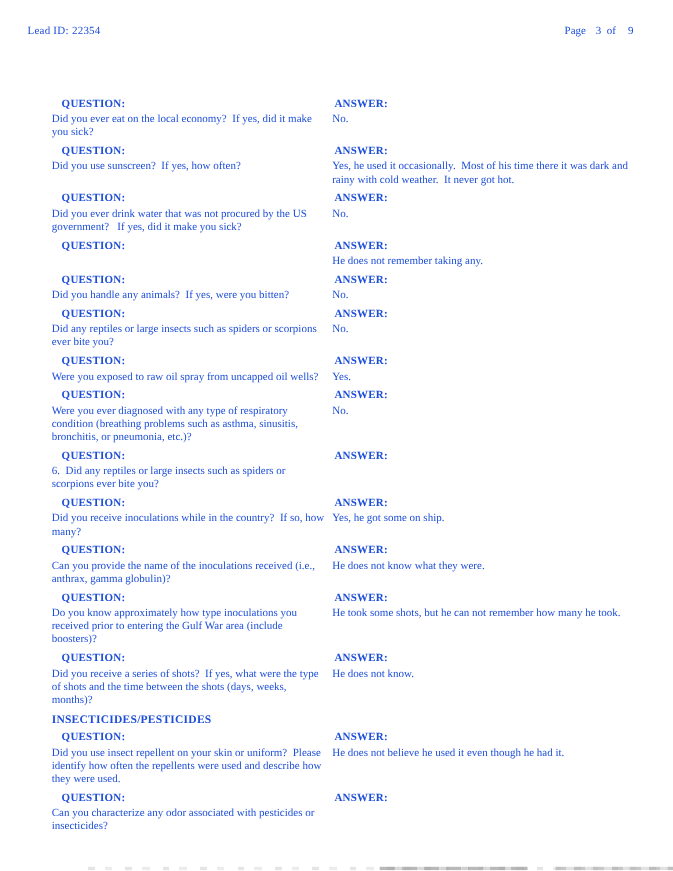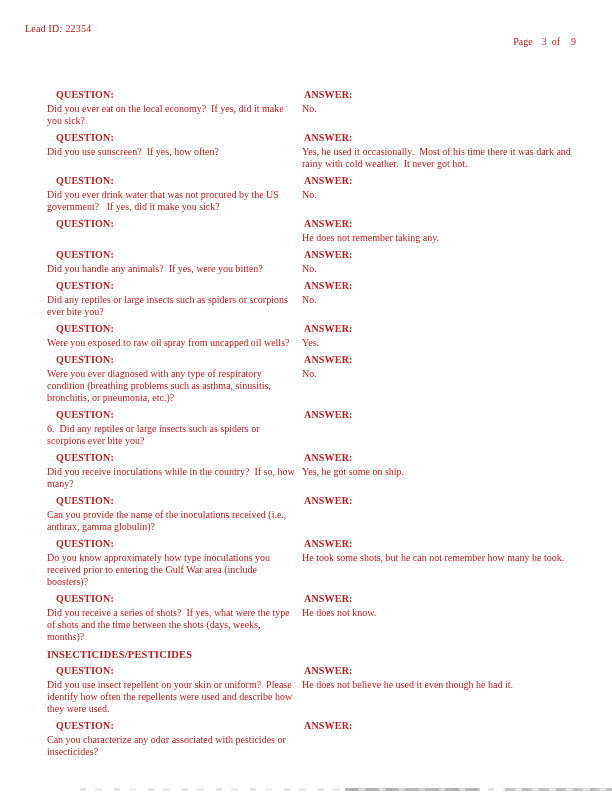--- a/index.html
+++ b/index.html
@@ -3,36 +3,36 @@
 <meta charset="utf-8">
 <style>
   html, body { margin: 0; padding: 0; background: #e8e8e8; }
   .page {
     position: relative;
     width: 612px;
     height: 792px;
     margin: 0 auto;
     background: #ffffff;
     font-family: "Liberation Serif", "DejaVu Serif", serif;
-    color: #b91c1c;
+    color: #1d4ed8;
     overflow: hidden;
   }
   .header {
     position: absolute;
     top: 23px;
     left: 25px;
     right: 36px;
     display: flex;
     justify-content: space-between;
     font-size: 10px;
     line-height: 12px;
   }
   .lead-id { letter-spacing: 0.2px; }
   .lead-id .val { margin-left: 3px; }
-  .page-num span { display: inline-block; margin-top: 13px; }
+  .page-num span { display: inline-block; }
   .page-num .word { margin-right: 9px; }
   .page-num .cur { margin-right: 5px; }
   .page-num .of  { margin-right: 11px; }
   .content {
     position: absolute;
     left: 47px;
     top: 89px;
     width: 528px;
   }
   .qa-row { display: flex; margin-bottom: 5px; }
@@ -211,20 +211,21 @@
     </div>
   </div>
 
   <div class="qa-row">
     <div class="q-col">
       <div class="qa-label">QUESTION:</div>
       <div class="q-text">Can you provide the name of the inoculations received (i.e., anthrax, gamma globulin)?</div>
     </div>
     <div class="a-col">
       <div class="qa-label">ANSWER:</div>
+      <div class="a-text">He does not know what they were.</div>
     </div>
   </div>
 
   <div class="qa-row">
     <div class="q-col">
       <div class="qa-label">QUESTION:</div>
       <div class="q-text">Do you know approximately how type inoculations you received prior to entering the Gulf War area (include boosters)?</div>
     </div>
     <div class="a-col">
       <div class="qa-label">ANSWER:</div>

